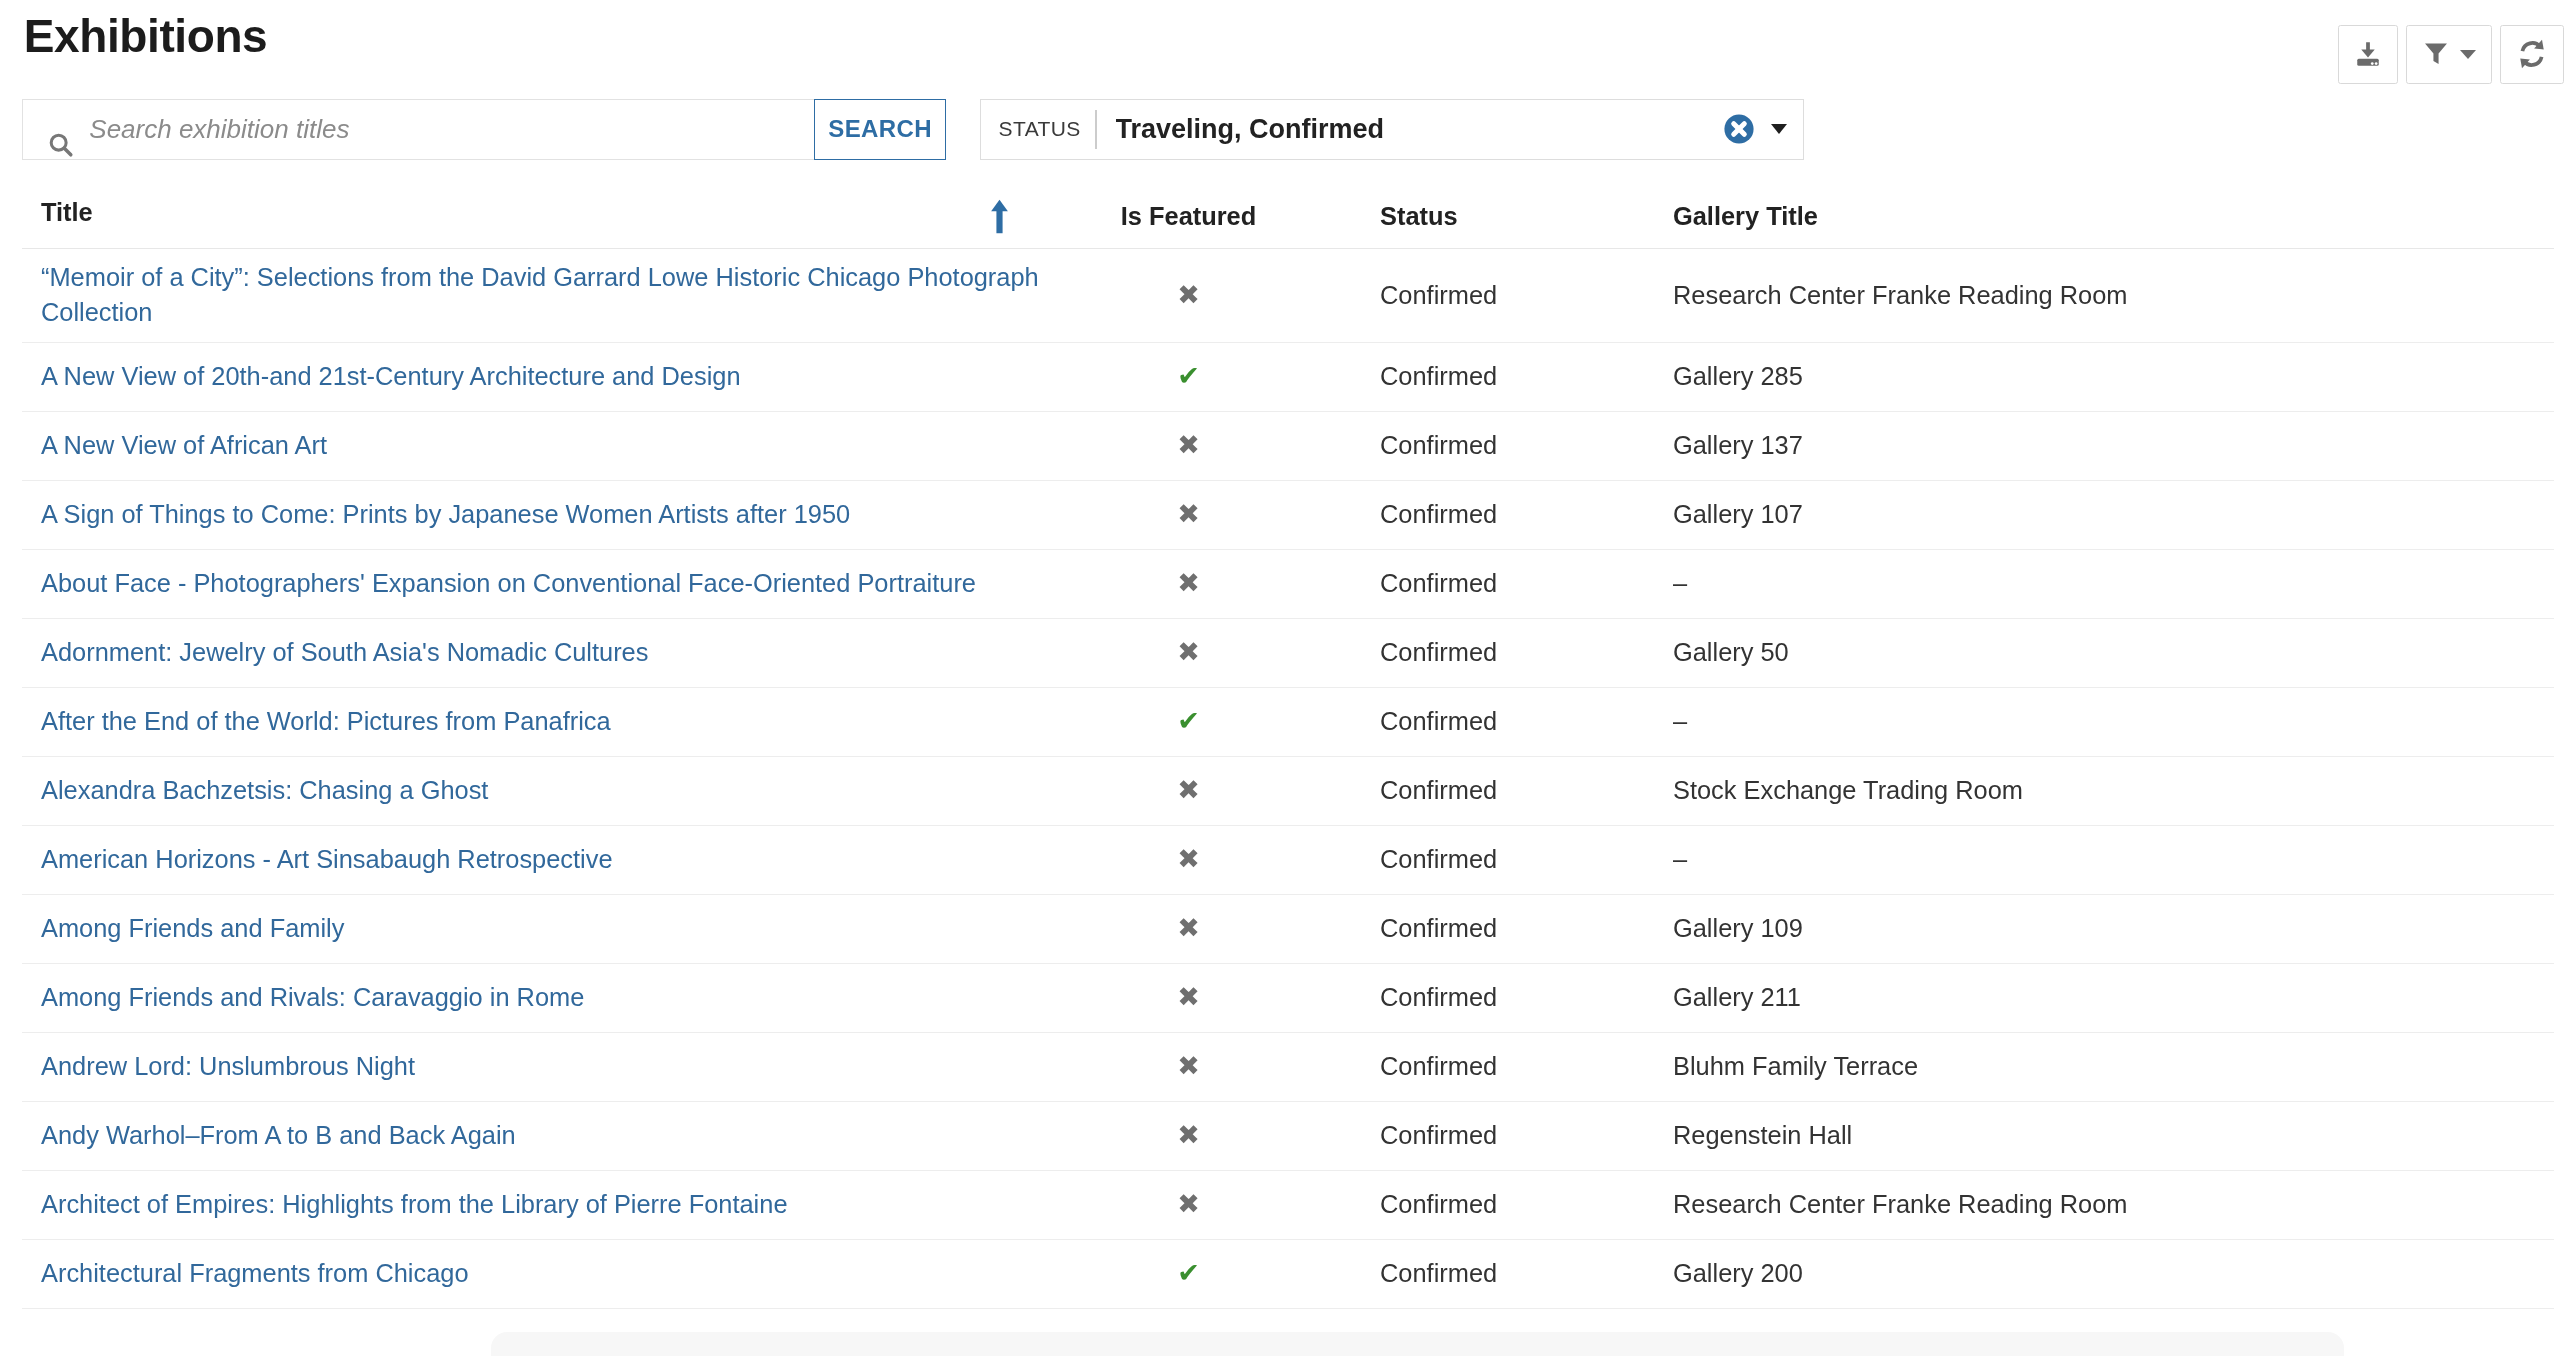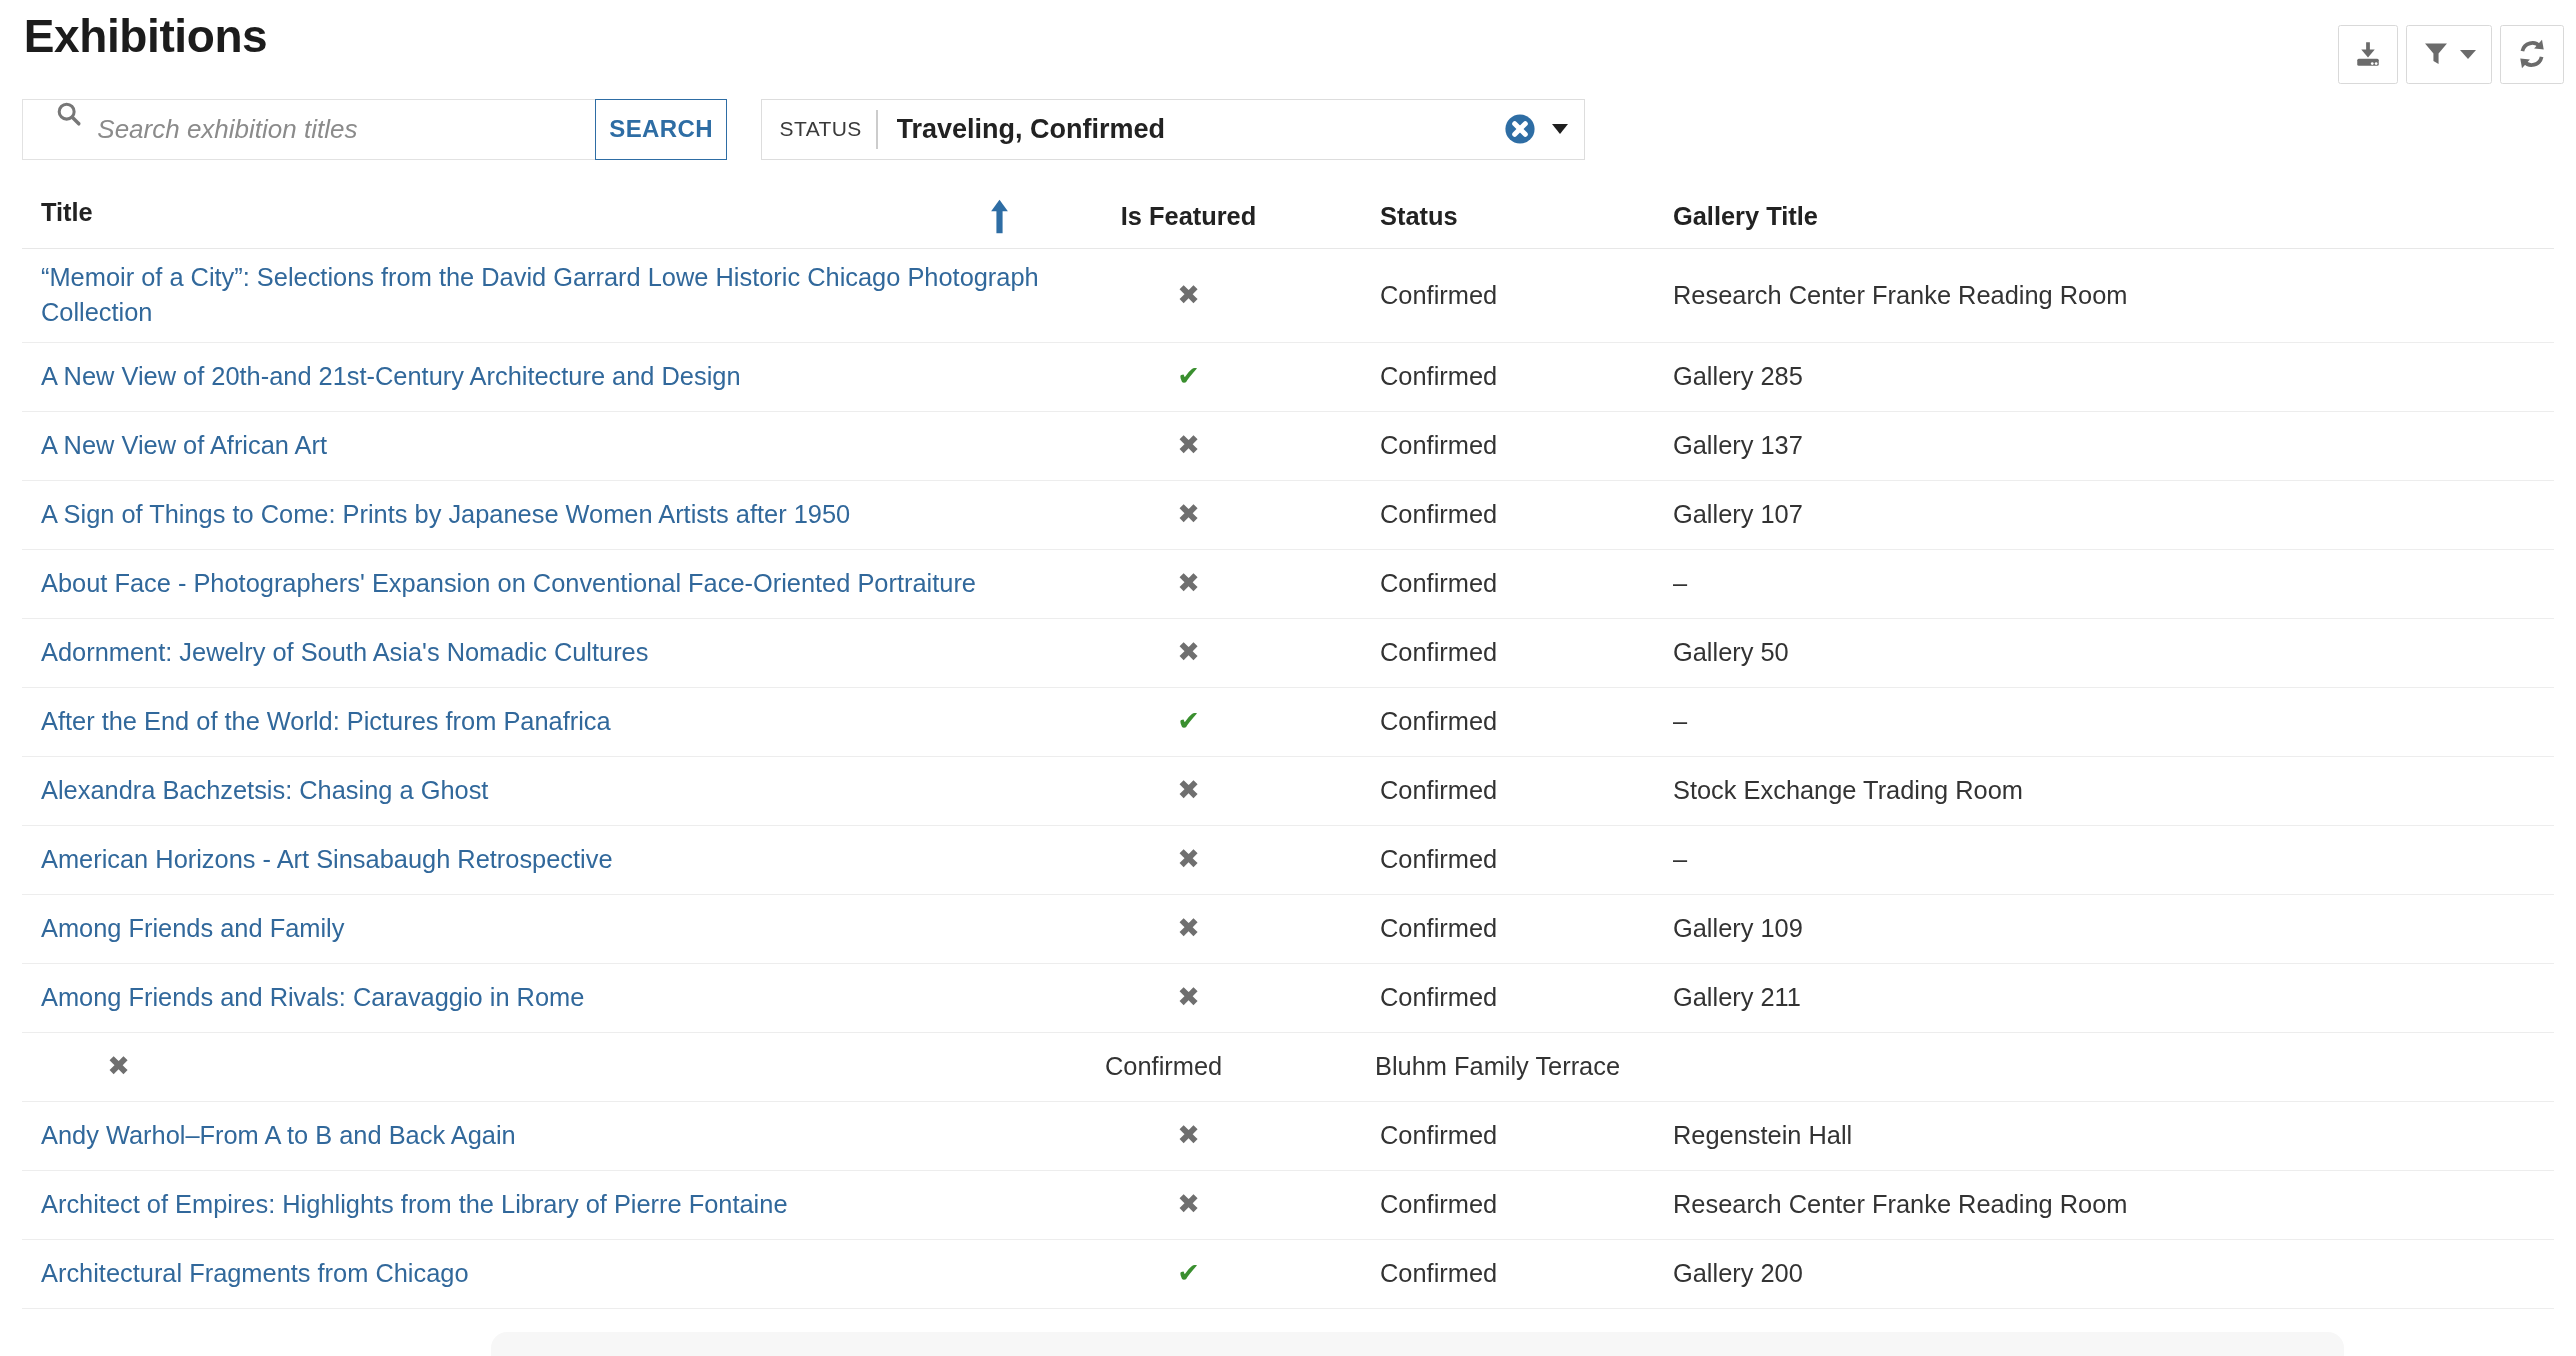--- a/index.html
+++ b/index.html
@@ -32,22 +32,22 @@
   .btn-refresh{width:64px;}
   .caret{
     width:0;height:0;border-left:8px solid transparent;border-right:8px solid transparent;
     border-top:9.6px solid #6b6b6b;display:inline-block;
   }
   .caret.dark{border-top-color:#1f1f1f;border-left-width:8.8px;border-right-width:8.8px;border-top-width:10.5px;}
 
   
   .filters-row{display:flex;align-items:flex-start;margin-top:35px;height:61px;}
   .search-box{
-    width:574px;height:61px;border:1.8px solid #e2e2e2;background:#fff;
-    display:flex;align-items:flex-start;padding-left:32px;
+    width:793px;height:61px;border:1.8px solid #e2e2e2;background:#fff;
+    display:flex;align-items:flex-end;padding-left:24px;
   }
   .search-box svg{flex:0 0 auto;}
   .search-input{
     border:none;outline:none;flex:1;height:100%;font-size:26px;color:#333;
     font-family:"Liberation Sans","DejaVu Sans",sans-serif;margin-left:12.3px;min-width:0;background:transparent;
   }
   .search-input::placeholder{color:#8b8b8b;font-style:italic;}
   .search-btn{
     width:132px;height:61px;margin-left:-0.9px;border:1.8px solid var(--accent);
     background:#fff;color:var(--accent);font-size:24px;font-weight:700;letter-spacing:0.4px;
@@ -337,20 +337,23 @@
     </div>
     <div class="td td-status">
       <span class="row-status">Confirmed</span>
     </div>
     <div class="td td-gallery">
       <span class="row-gallery">Gallery 211</span>
     </div>
   </div>
 
   <div class="tr">
+    <div class="td td-title">
+      <a href="#" class="row-title">Andrew Lord: Unslumbrous Night</a>
+    </div>
     <div class="td td-featured">
       <span class="feat-icon feat-no">✖</span>
     </div>
     <div class="td td-status">
       <span class="row-status">Confirmed</span>
     </div>
     <div class="td td-gallery">
       <span class="row-gallery">Bluhm Family Terrace</span>
     </div>
   </div>

